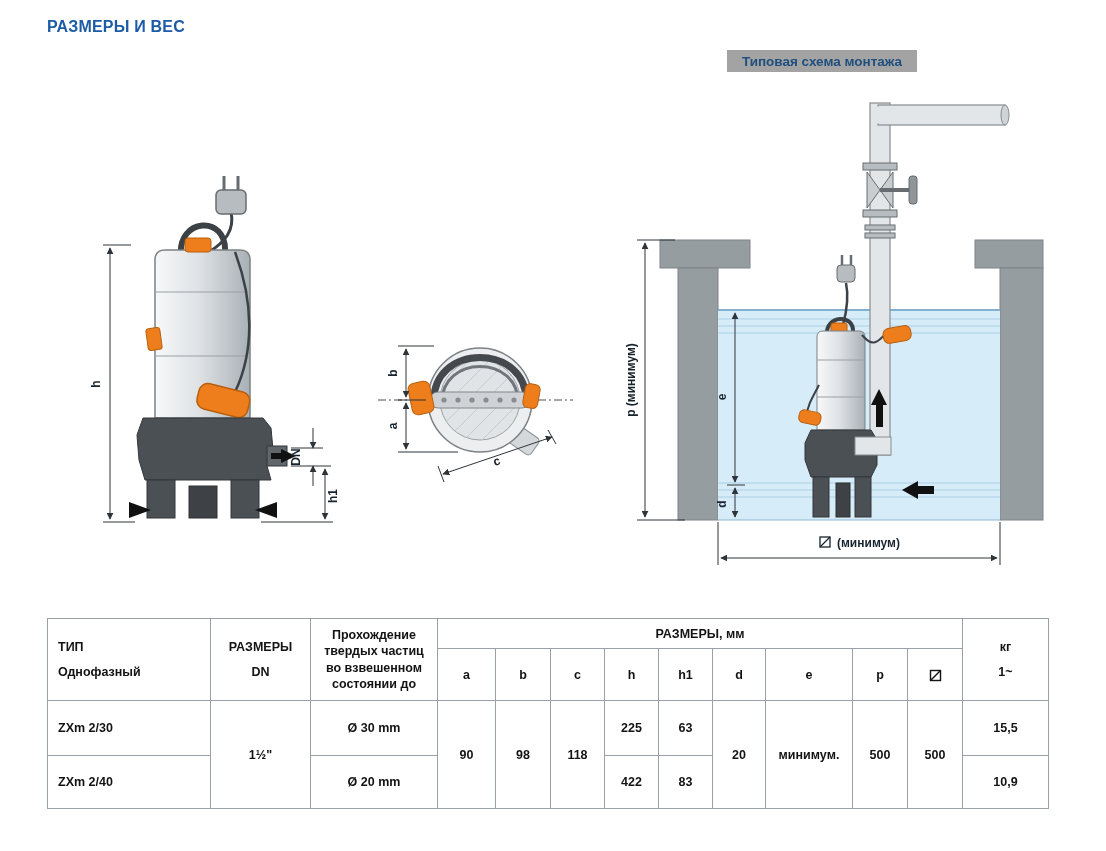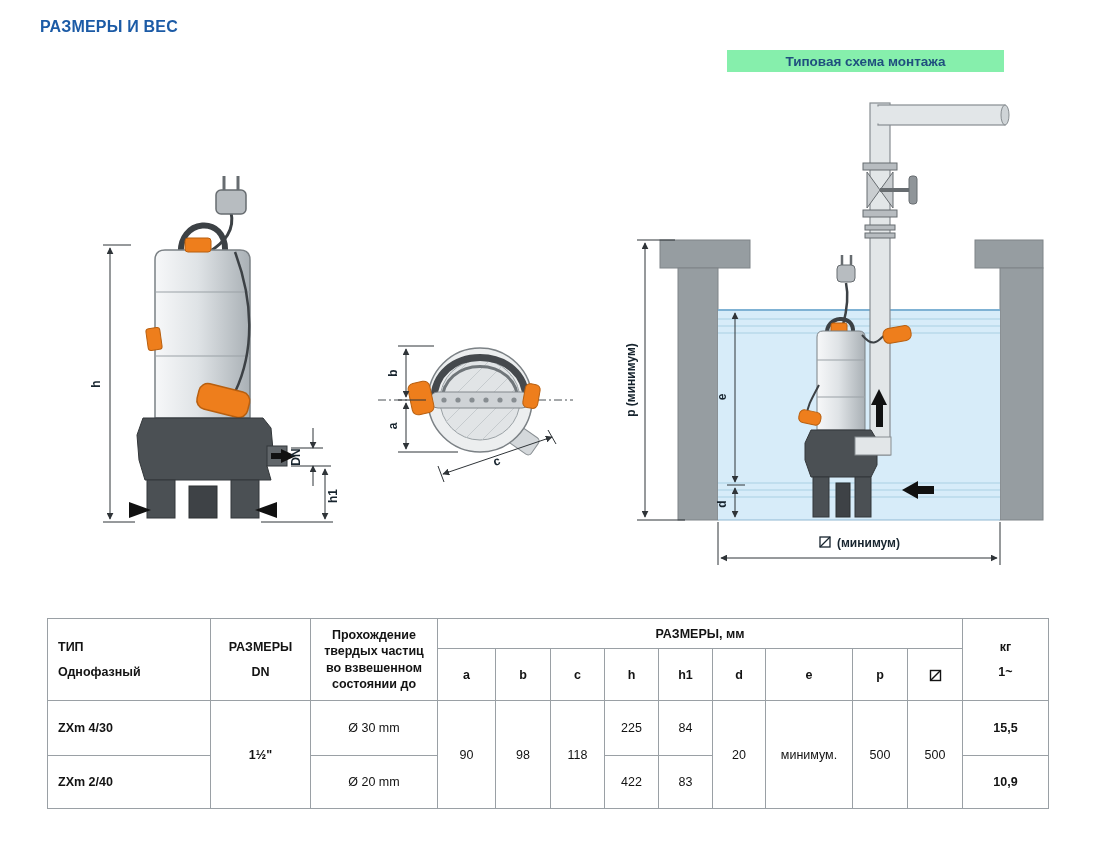--- a/index.html
+++ b/index.html
@@ -2,42 +2,42 @@
 <html><head>
 <meta charset="utf-8">
 <style>
   * { margin:0; padding:0; box-sizing:border-box; }
   html,body { background:#ffffff; }
   body {
     width:1106px; height:851px; position:relative; overflow:hidden;
     font-family:"Liberation Sans", sans-serif;
   }
   .page-title {
-    position:absolute; left:40px; top:18px;
+    position:absolute; left:47px; top:18px;
     font-size:16px; font-weight:700; color:#1c5ba6; letter-spacing:.2px;
   }
   .scheme-label {
-    position:absolute; left:727px; top:50px; width:277px; height:22px;
-    background:#86efac; color:#1f4f7e; font-weight:700; font-size:13.5px;
+    position:absolute; left:727px; top:50px; width:190px; height:22px;
+    background:#a3a3a3; color:#1f4f7e; font-weight:700; font-size:13.5px;
     display:flex; align-items:center; justify-content:center;
   }
   svg { position:absolute; }
   svg text { font-family:"Liberation Sans", sans-serif; }
   .dim-label { font-size:12px; font-weight:700; fill:#17242e; }
 
   table.dims-table {
     position:absolute; left:47px; top:618px; width:1001px;
     border-collapse:collapse; table-layout:fixed;
   }
   .dims-table th, .dims-table td {
     border:1px solid #9aa0a5; text-align:center; vertical-align:middle;
     font-size:12.5px; color:#131313; padding:2px 4px;
   }
   .dims-table th { font-weight:700; }
-  .dims-table td { font-weight:400; }
+  .dims-table td { font-weight:700; }
   .dims-table .left { text-align:left; padding-left:10px; }
   .dims-table .bold { font-weight:700; }
   tr.hr1 { height:30px; }
   tr.hr2 { height:52px; }
   tr.dr1 { height:55px; }
   tr.dr2 { height:53px; }
   .stack .top { display:block; margin-bottom:11px; }
   .solids { line-height:1.3; padding:4px 8px; }
   .pit-icon { position:static; display:inline-block; vertical-align:middle; }
 </style>
@@ -331,28 +331,28 @@
       <th>
         <svg class="pit-icon" width="13" height="13" viewBox="0 0 13 13">
           <rect x="1.5" y="1.5" width="10" height="10" fill="none" stroke="#131313" stroke-width="1.4"></rect>
           <line x1="1.5" y1="11.5" x2="11.5" y2="1.5" stroke="#131313" stroke-width="1.4"></line>
         </svg>
       </th>
     </tr>
   </thead>
   <tbody>
     <tr class="dr1">
-      <td class="left bold">ZXm 4/30</td>
+      <td class="left bold">ZXm 2/30</td>
       <td rowspan="2" class="bold">1½"</td>
       <td>Ø 30 mm</td>
       <td rowspan="2">90</td>
       <td rowspan="2">98</td>
       <td rowspan="2">118</td>
       <td>225</td>
-      <td>84</td>
+      <td>63</td>
       <td rowspan="2">20</td>
       <td rowspan="2">минимум.</td>
       <td rowspan="2">500</td>
       <td rowspan="2">500</td>
       <td class="bold">15,5</td>
     </tr>
     <tr class="dr2">
       <td class="left bold">ZXm 2/40</td>
       <td>Ø 20 mm</td>
       <td>422</td>

